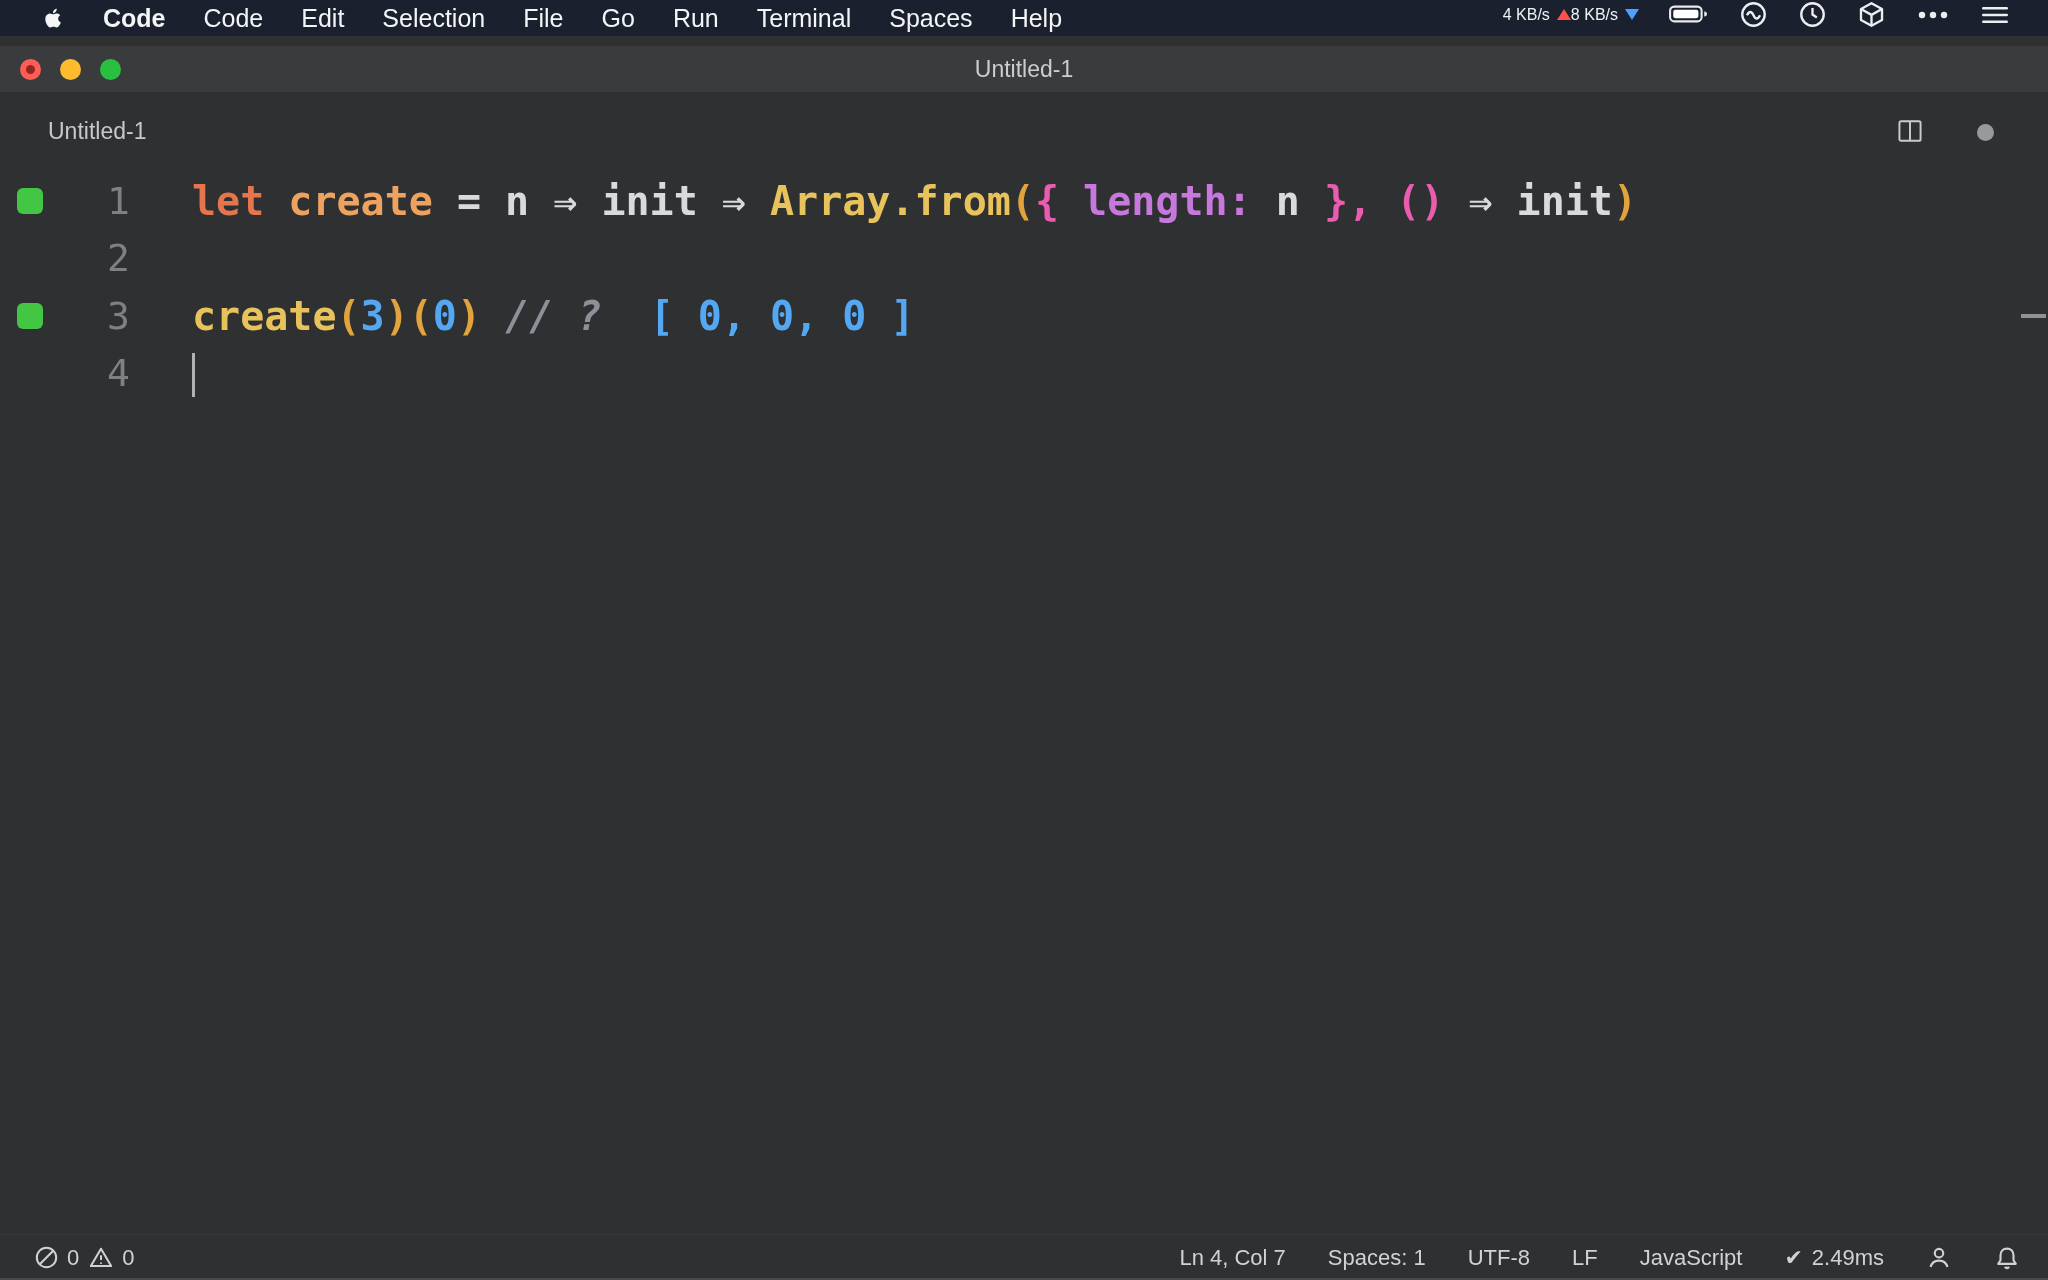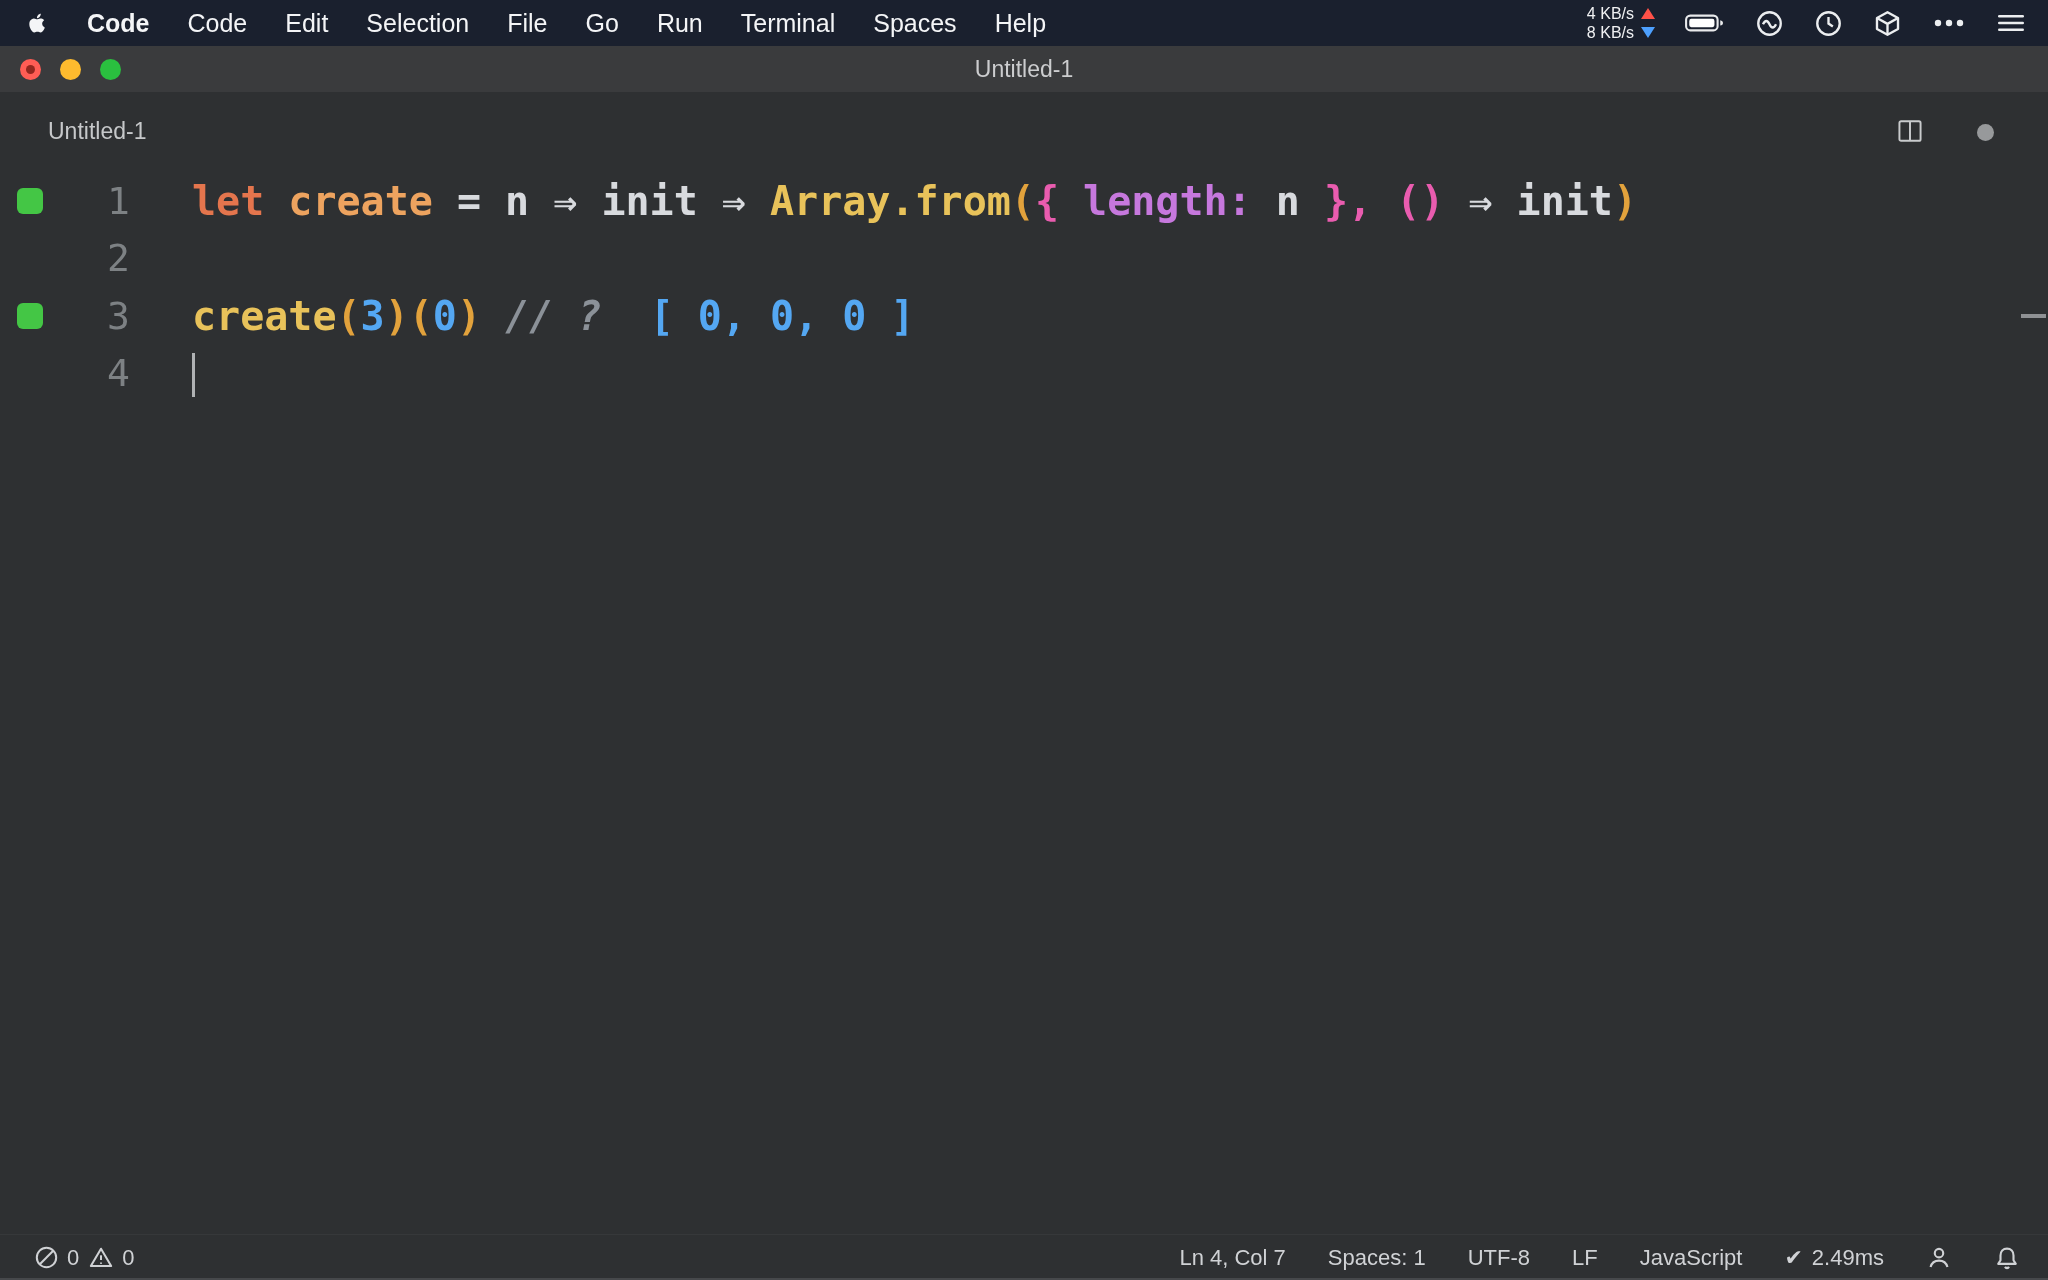--- a/index.html
+++ b/index.html
@@ -4,30 +4,30 @@
 <style>
   * { box-sizing: border-box; }
   html,body { margin:0; padding:0; background:#2e3032; }
   body {
     width:2048px; height:1280px; position:relative; overflow:hidden;
     font-family:"Liberation Sans", sans-serif; -webkit-font-smoothing:antialiased;
   }
 
   
   .menubar {
-    position:absolute; top:0; left:0; width:2048px; height:46px;
-    background:#1a202e; display:flex; align-items:center; color:#f4f5f7;
-    font-size:25px; padding:0 6px;
+    position:absolute; top:0; left:0; width:2048px; height:36px;
+    background:#1a202e; display:flex; align-items:flex-start; color:#f4f5f7;
+    font-size:25px; padding:0 22px;
   }
   .menu-left { display:flex; align-items:center; height:100%; }
   .apple-wrap { padding:0 20px; display:flex; align-items:center; }
   .menu-item { padding:0 19px; line-height:46px; white-space:nowrap; }
   .menu-item.bold { font-weight:bold; }
   .menu-right { margin-left:auto; display:flex; align-items:center; gap:30px; padding-right:16px; }
-  .net { display:flex; flex-direction:column; justify-content:center; font-size:16px; line-height:19px; color:#f0f1f3; }
+  .net { display:flex; flex-direction:row; justify-content:center; font-size:16px; line-height:19px; color:#f0f1f3; }
   .net-row { display:flex; align-items:center; justify-content:flex-end; }
   .tri { width:0; height:0; margin-left:7px; }
   .tri.up   { border-left:7px solid transparent; border-right:7px solid transparent; border-bottom:11px solid #ff5148; }
   .tri.down { border-left:7px solid transparent; border-right:7px solid transparent; border-top:11px solid #4da0ff; }
   .mb-icon { display:flex; align-items:center; }
 
   
   .titlebar {
     position:absolute; top:46px; left:0; width:2048px; height:46px;
     background:#3a3b3d; display:flex; align-items:center;

